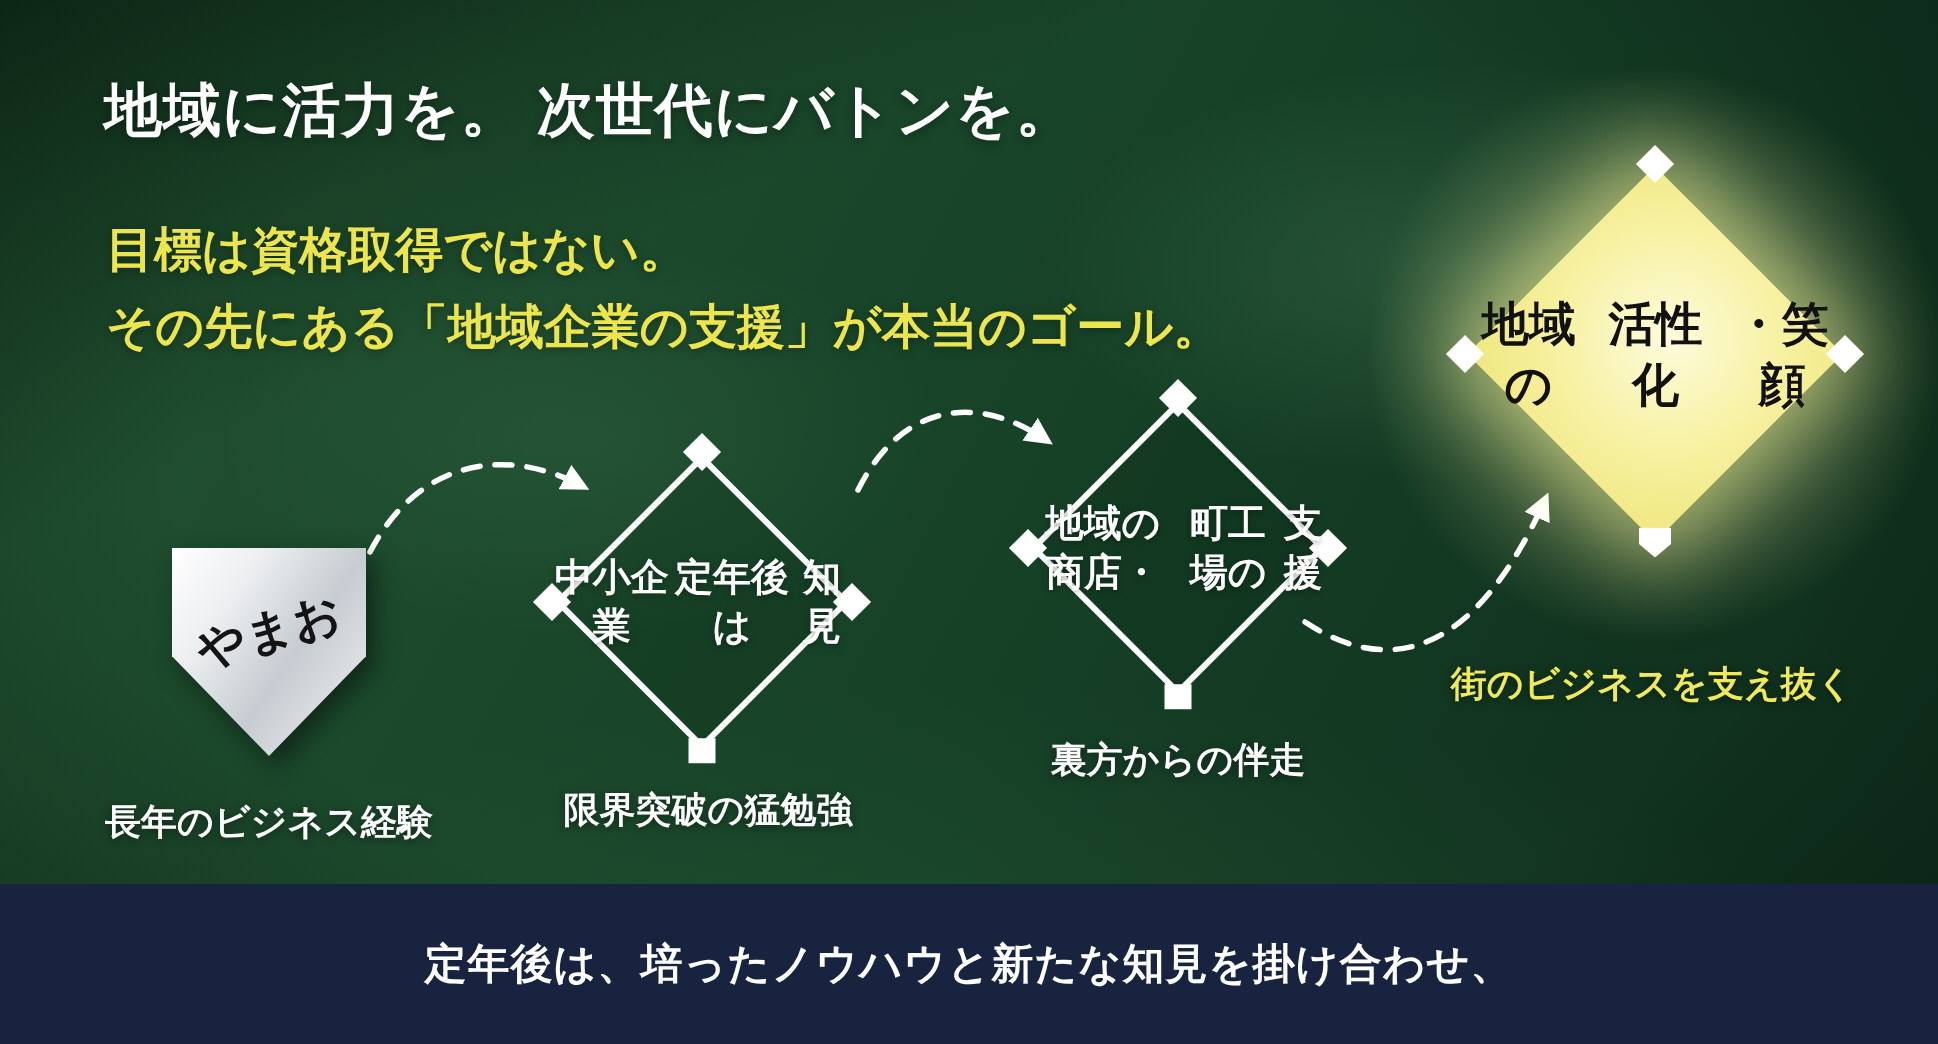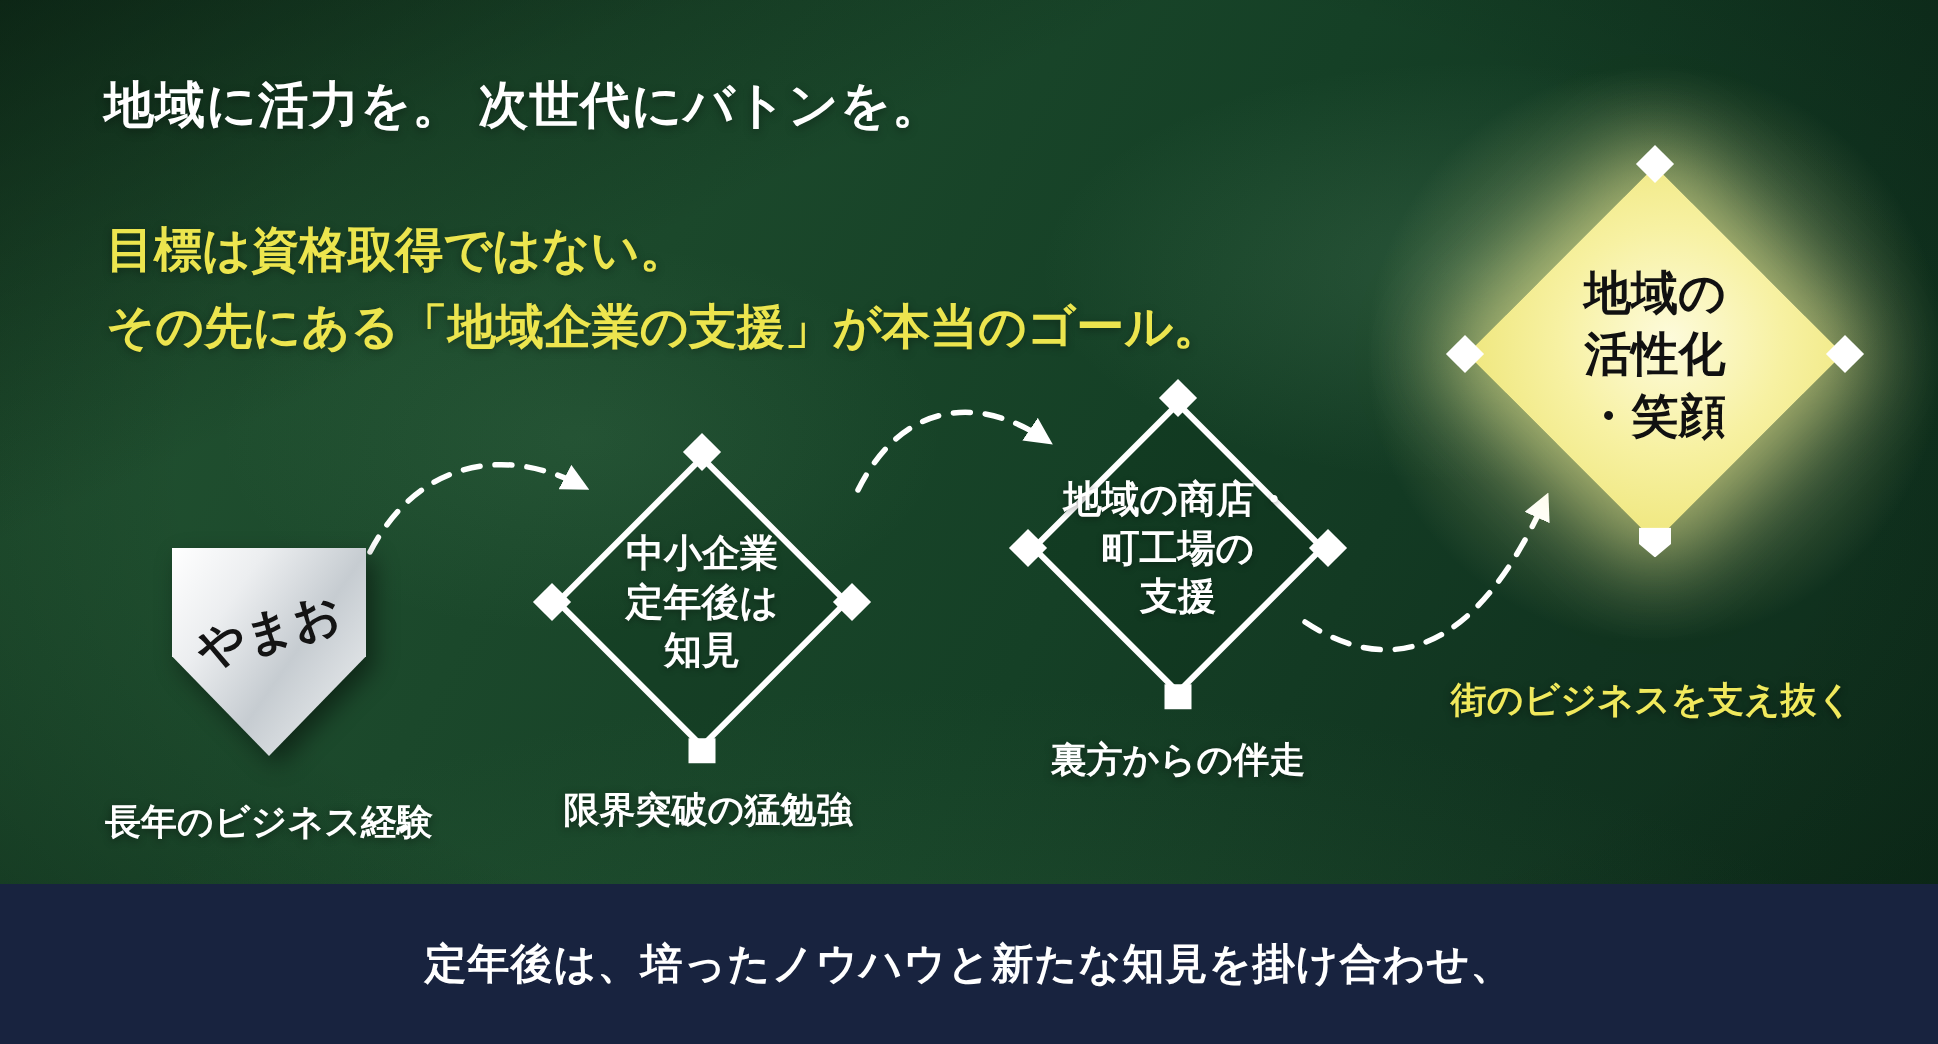--- a/index.html
+++ b/index.html
@@ -20,21 +20,21 @@
   .vignette {
     position:absolute; inset:0; z-index:0;
     background:
       linear-gradient(155deg, rgba(3,18,9,0.55) 0%, rgba(3,18,9,0.0) 28%),
       radial-gradient(ellipse 1500px 900px at 52% 45%, rgba(0,0,0,0) 55%, rgba(1,16,8,0.45) 100%);
   }
 
   
   .title {
     position:absolute; left:104px; top:72px; z-index:4;
-    font-size:50px; font-weight:800; color:#ffffff; letter-spacing:1px;
+    font-size:58px; font-weight:800; color:#ffffff; letter-spacing:1px;
     text-shadow:0 3px 10px rgba(0,0,0,0.35);
     white-space:nowrap;
   }
   .subtitle {
     position:absolute; left:106px; top:212px; z-index:4;
     font-size:48px; font-weight:800; color:#ece54e; line-height:1.6;
     text-shadow:0 2px 8px rgba(0,0,0,0.35);
     white-space:nowrap;
   }
 
@@ -90,38 +90,38 @@
     position:absolute; left:50%; top:100%; width:27px; height:25px; background:#ffffff;
     transform:translate(-50%,-55%);
   }
   .base-bottom-plate {
     position:absolute; left:50%; top:100%; width:32px; height:30px; background:#ffffff;
     transform:translate(-50%,-55%);
     clip-path:polygon(0 0, 100% 0, 100% 55%, 50% 100%, 0 55%);
   }
 
   .d-text {
-    position:absolute; inset:0; display:flex; flex-direction:column;
+    position:absolute; inset:0; display:flex; flex-direction:row;
     align-items:center; justify-content:center; text-align:center;
     font-weight:800; color:#ffffff; font-size:38px; line-height:1.28;
     text-shadow:0 2px 6px rgba(0,0,0,0.35);
   }
   .goal .d-text { color:#111111; font-size:47px; line-height:1.3; text-shadow:none; }
 
   
   .caption {
     position:absolute; z-index:3; width:440px; text-align:center;
     font-size:36px; font-weight:800; color:#ffffff;
     text-shadow:0 2px 8px rgba(0,0,0,0.45);
     white-space:nowrap;
   }
   .cap-home  { left:49px;  top:798px; }
   .cap-d1    { left:488px; top:786px; }
   .cap-d2    { left:958px; top:736px; }
-  .cap-arrow { left:1432px; top:660px; color:#f0e95c;margin-top:16px; }
+  .cap-arrow { left:1432px; top:660px; color:#f0e95c; }
 
   
   .footer {
     position:absolute; left:0; top:884px; width:1938px; height:160px; z-index:4;
     background:#18233f;
     display:flex; flex-direction:row; align-items:center; justify-content:center;
     row-gap:14px;
   }
   .footer div {
     font-size:42px; font-weight:800; color:#ffffff; letter-spacing:1px;

